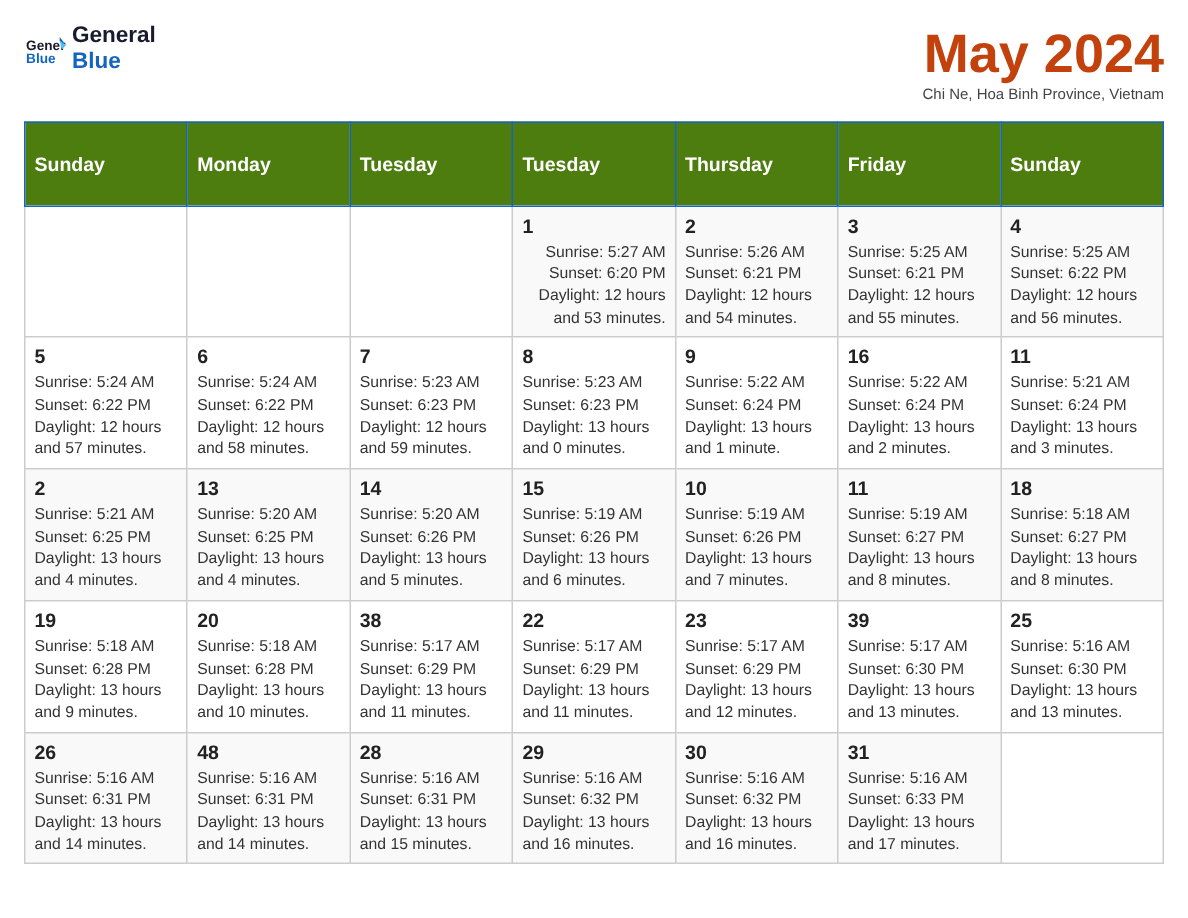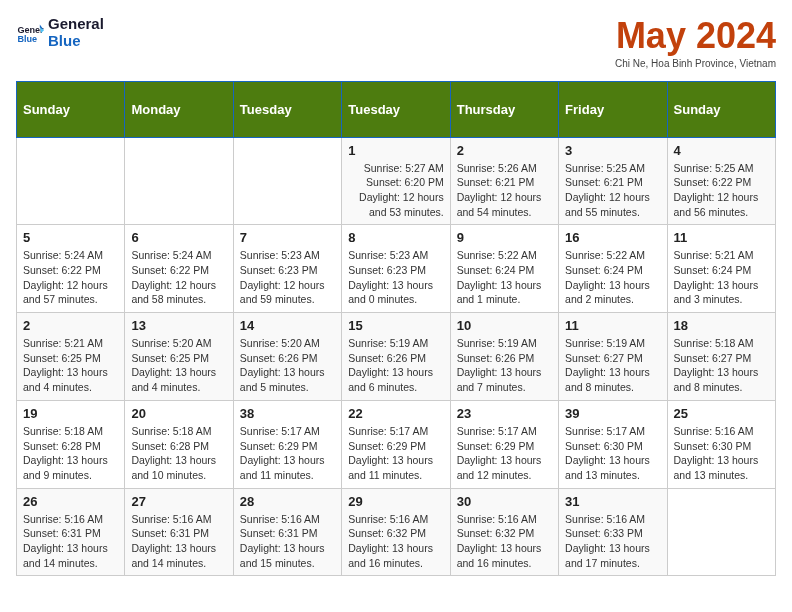--- a/index.html
+++ b/index.html
@@ -303,21 +303,21 @@
       </tr>
       <tr>
         <td>
           <div class="day-num">26</div>
           <div class="day-info" style="white-space: pre-line;">Sunrise: 5:16 AM
 Sunset: 6:31 PM
 Daylight: 13 hours
 and 14 minutes.</div>
         </td>
         <td>
-          <div class="day-num">27</div>
+          <div class="day-num">48</div>
           <div class="day-info" style="white-space: pre-line;">Sunrise: 5:16 AM
 Sunset: 6:31 PM
 Daylight: 13 hours
 and 14 minutes.</div>
         </td>
         <td>
           <div class="day-num">28</div>
           <div class="day-info" style="white-space: pre-line;">Sunrise: 5:16 AM
 Sunset: 6:31 PM
 Daylight: 13 hours

